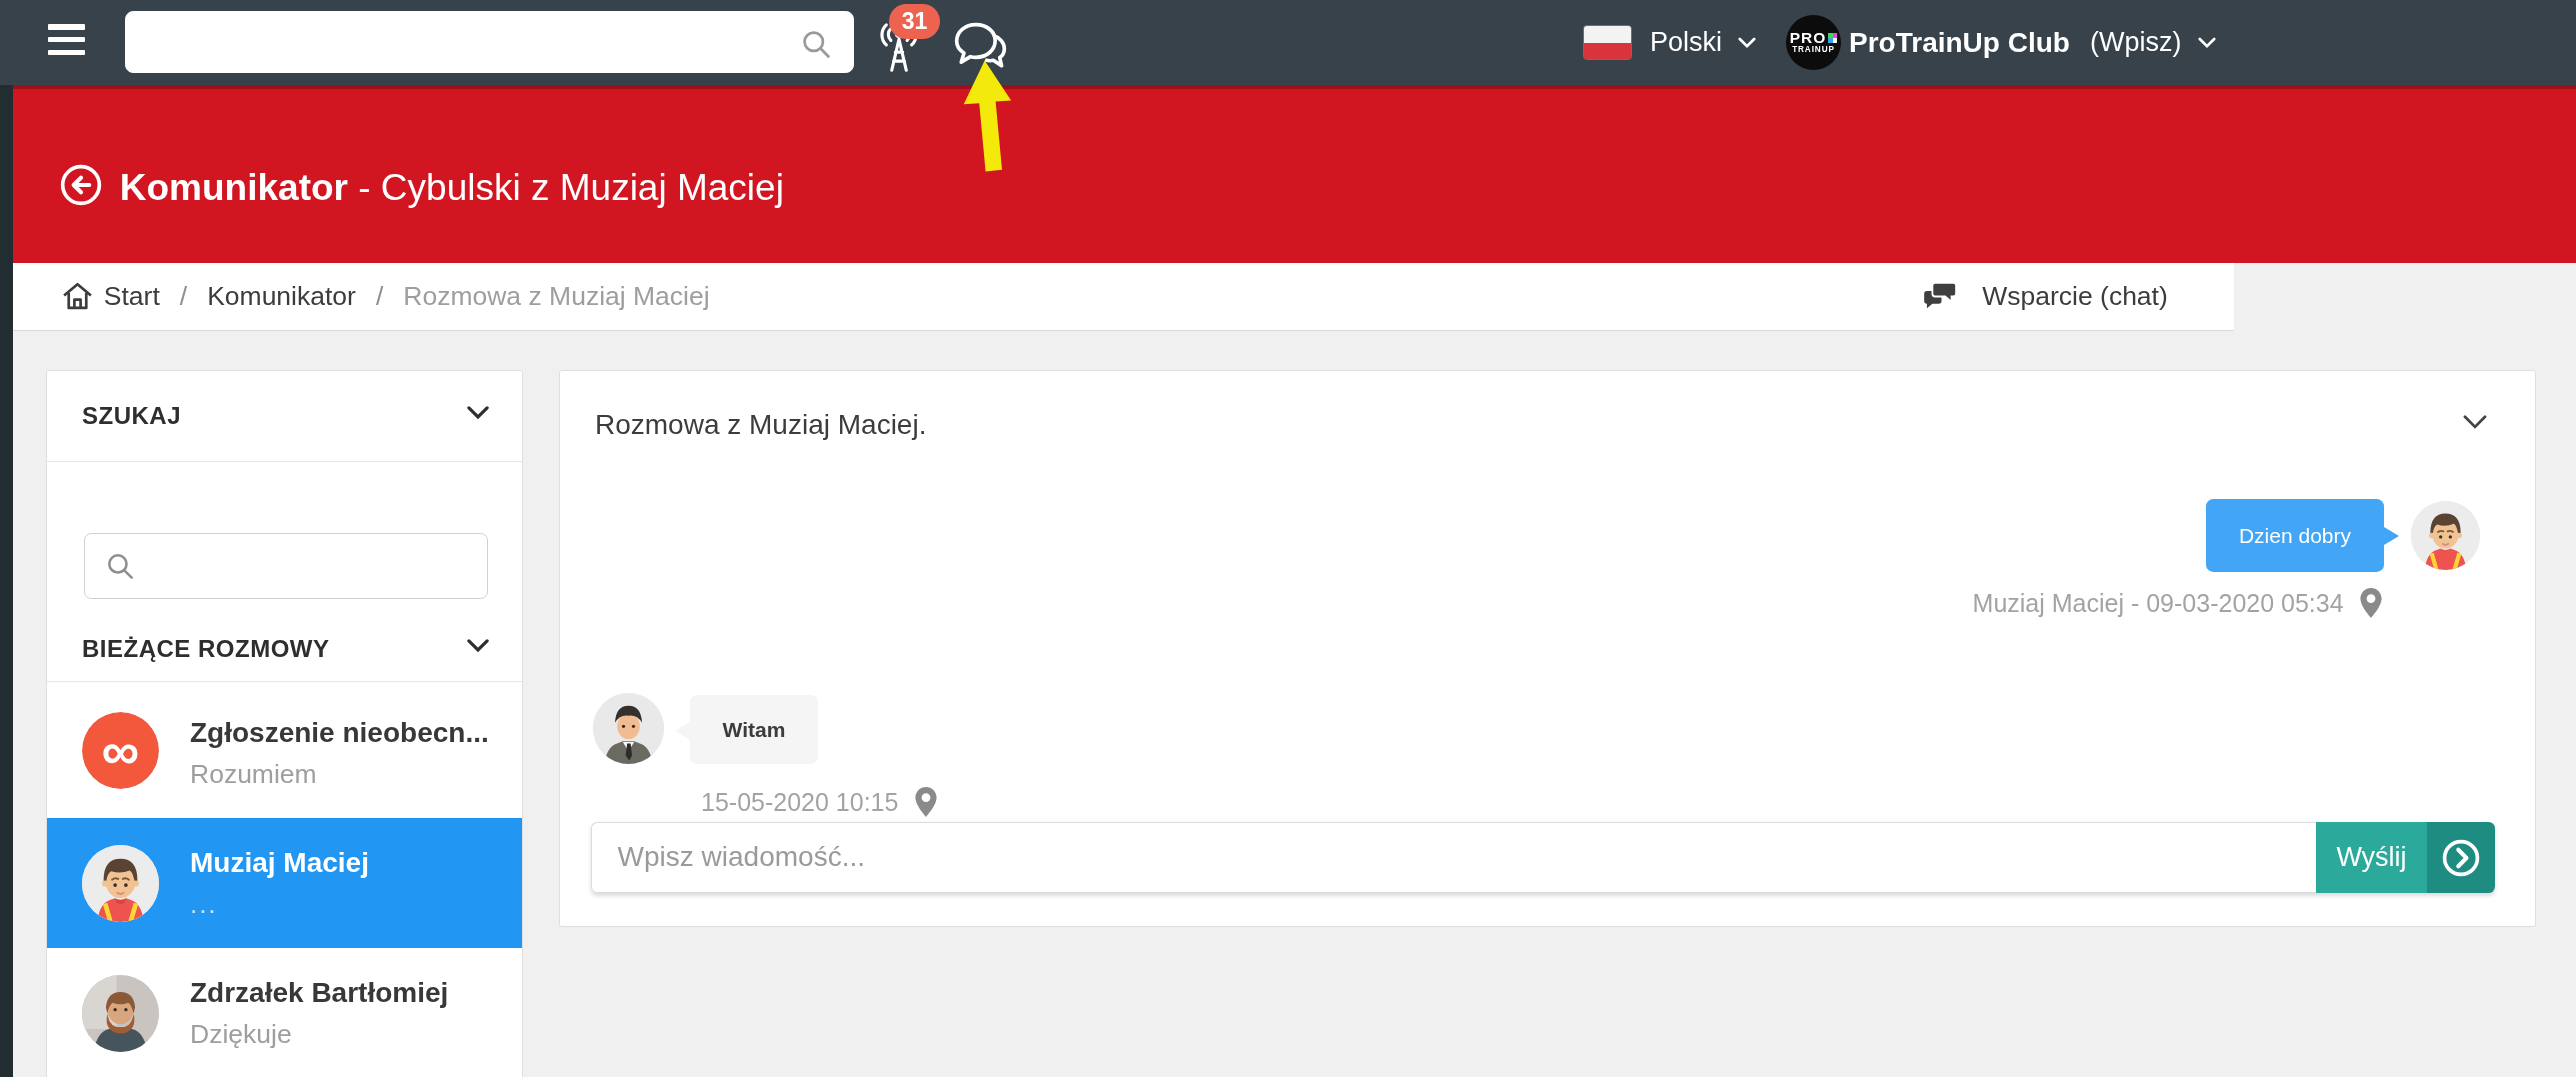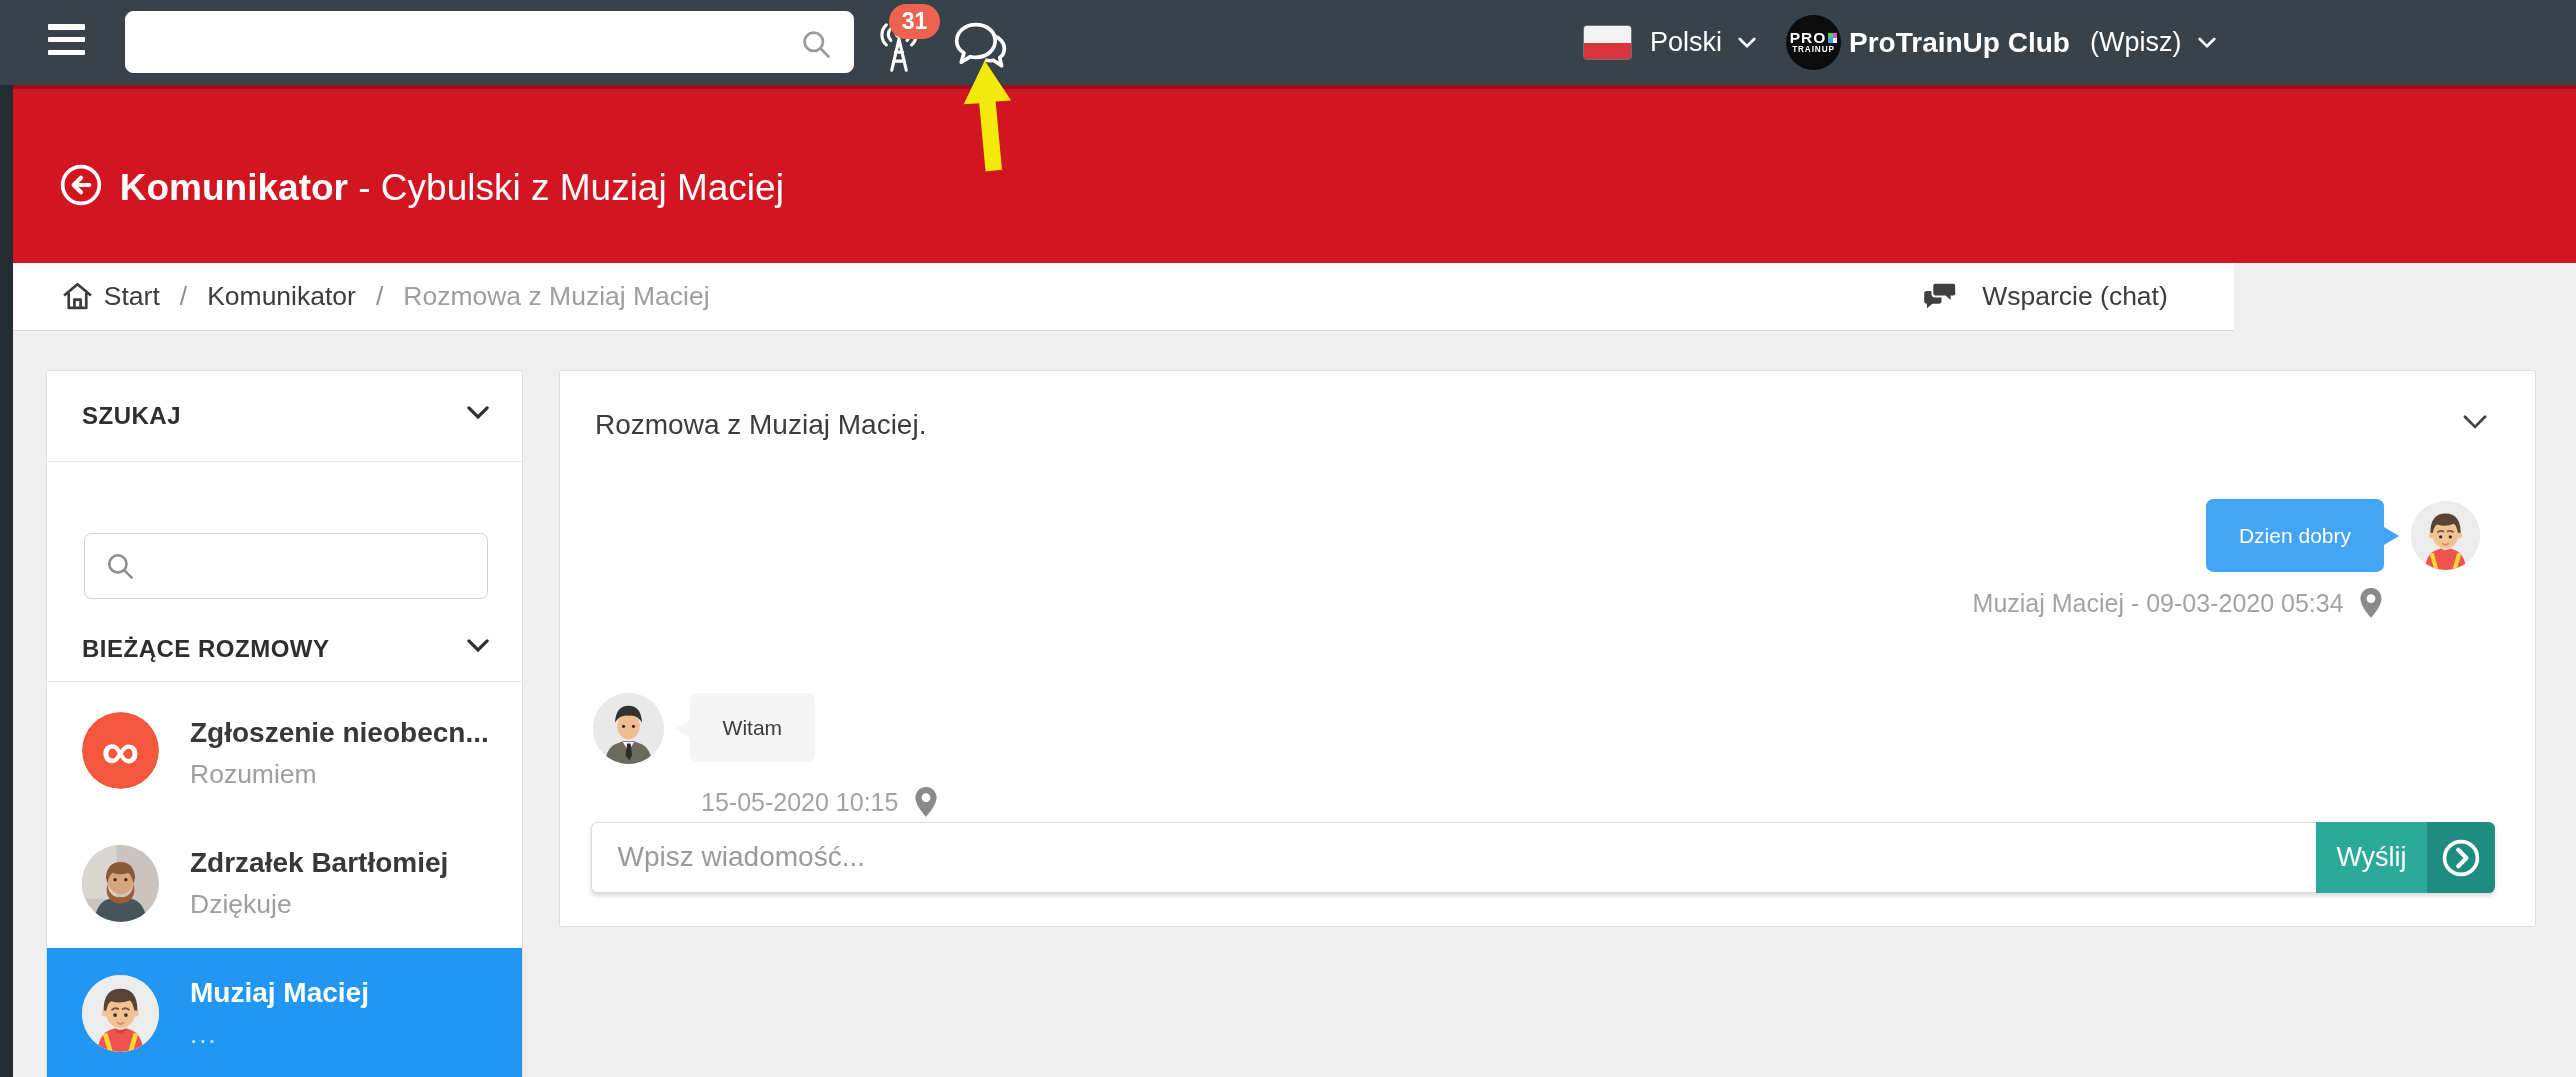--- a/index.html
+++ b/index.html
@@ -91,21 +91,21 @@
   
   .chat-title { position:absolute; left:35px; top:38px; font-size:28px; color:#3c3c3c; }
   .chat-collapse { position:absolute; right:48px; top:44px; cursor:pointer; }
   .msg-right { position:absolute; right:55px; top:128px; display:flex; align-items:center; }
   .bubble { position:relative; height:73px; display:flex; align-items:center; padding:11px 33px; border-radius:7.3px; font-size:21px; white-space:nowrap; }
   .bubble.blue { background:#42a5f5; color:#fff; }
   .bubble.blue:after { content:""; position:absolute; right:-14.6px; top:28px; border-left:15.5px solid #42a5f5; border-top:9px solid transparent; border-bottom:9px solid transparent; }
   .msg-right .avatar { width:69px; height:69px; margin-left:27px; }
   .msg-right-meta { position:absolute; right:153px; top:217px; display:flex; align-items:center; font-size:25px; color:#a3a3a3; }
   .msg-right-meta svg, .msg-left-meta svg { margin-left:16.4px; }
-  .msg-left { position:absolute; left:33px; top:322px; display:flex; align-items:flex-start; }
+  .msg-left { position:absolute; left:33px; top:322px; display:flex; align-items:flex-end;font-weight:bold; }
   .msg-left .avatar { width:71px; height:71px; margin-right:25.6px; }
   .bubble.gray { background:#f5f5f5; color:#3c3c3c; height:69px; }
   .bubble.gray:before { content:""; position:absolute; left:-14.6px; top:26.5px; border-right:15.5px solid #f5f5f5; border-top:9px solid transparent; border-bottom:9px solid transparent; }
   .msg-left-meta { position:absolute; left:141px; top:416px; display:flex; align-items:center; font-size:25px; color:#a3a3a3; }
   .chat-input-row { position:absolute; left:31px; right:40px; bottom:33px; height:71px; display:flex; box-shadow:0 2.7px 4.6px rgba(0,0,0,.14); border-radius:6.4px; }
   .chat-input { flex:1; position:relative; background:#fff; border:1.8px solid #dcdcdc; border-right:none; border-radius:6.4px 0 0 6.4px; }
   .chat-input input { position:absolute; left:25.6px; top:0; width:95%; height:68px; border:none; outline:none; font-size:28px; color:#444; background:transparent; font-family:"Liberation Sans",sans-serif; }
   .send-btn { width:111px; background:#2ba99b; color:#fff; font-size:27px; border:none; cursor:pointer; font-family:"Liberation Sans",sans-serif; }
   .send-sq { width:68px; background:#1f8c81; border:none; border-radius:0 6.4px 6.4px 0; cursor:pointer; display:flex; align-items:center; justify-content:center; }
 
@@ -246,37 +246,20 @@
           </svg>
       </span>
     </div>
 
     <div class="convo first">
       <span class="avatar">
           <span class="inf-circle">∞</span>
         </span>
       <span class="nm">Zgłoszenie nieobecn...</span>
       <span class="sub">Rozumiem</span>
-    </div>
-
-    <div class="convo">
-      <span class="avatar">
-        <svg viewBox="0 0 100 100">
-          <rect width="100" height="100" fill="#c9c4bf"></rect>
-            <rect width="45" height="70" fill="#d9d5d0"></rect>
-          <path d="M15 100 q4 -26 20 -30 l15 -2 15 2 q16 4 20 30 Z" fill="#46555c"></path>
-          <ellipse cx="50" cy="45" rx="17" ry="19" fill="#d8a57c"></ellipse>
-          <path d="M31 42 q2 -20 19 -20 q17 0 19 20 l-2 8 q-3 -12 -7 -14 q-10 4 -20 0 q-5 3 -7 14 Z" fill="#8a5a36"></path>
-          <path d="M33 50 q2 18 17 18 q15 0 17 -18 q3 14 -3 20 q-6 6 -14 6 q-8 0 -14 -6 q-6 -6 -3 -20 Z" fill="#a05c34"></path>
-          <circle cx="43" cy="45" r="2.2" fill="#3a2c22"></circle>
-            <circle cx="57" cy="45" r="2.2" fill="#3a2c22"></circle>
-        </svg>
-      </span>
-      <span class="nm">Zdrzałek Bartłomiej</span>
-      <span class="sub">Dziękuje</span>
     </div>
 
     <div class="convo selected">
       <span class="avatar">
         <svg viewBox="0 0 100 100">
           <rect width="100" height="100" fill="#ececec"></rect>
           <ellipse cx="50" cy="49" rx="19" ry="20" fill="#f2c392"></ellipse>
           <path d="M28 46 q0 -28 22 -28 q22 0 22 28 l-3 6 q-2 -16 -7 -19 q-12 5 -24 1 q-6 3 -7 18 Z" fill="#5b4334"></path>
           <circle cx="30" cy="50" r="4" fill="#f2c392"></circle>
             <circle cx="70" cy="50" r="4" fill="#f2c392"></circle>
@@ -286,20 +269,37 @@
           <path d="M46 62 q4 3 8 0" stroke="#d98a7a" stroke-width="2.5" fill="none" stroke-linecap="round"></path>
           <path d="M20 100 q2 -24 17 -29 l6 -2 q7 4 14 0 l6 2 q15 5 17 29 Z" fill="#ef5350"></path>
           <path d="M30 76 l7 24" stroke="#fdd835" stroke-width="6"></path>
           <path d="M70 76 l-7 24" stroke="#fdd835" stroke-width="6"></path>
           <path d="M43 69 q7 5 14 0 l-2 6 q-5 3 -10 0 Z" fill="#d84343"></path>
         </svg>
       </span>
       <span class="nm">Muziaj Maciej</span>
       <span class="sub">...</span>
     </div>
+
+    <div class="convo">
+      <span class="avatar">
+        <svg viewBox="0 0 100 100">
+          <rect width="100" height="100" fill="#c9c4bf"></rect>
+            <rect width="45" height="70" fill="#d9d5d0"></rect>
+          <path d="M15 100 q4 -26 20 -30 l15 -2 15 2 q16 4 20 30 Z" fill="#46555c"></path>
+          <ellipse cx="50" cy="45" rx="17" ry="19" fill="#d8a57c"></ellipse>
+          <path d="M31 42 q2 -20 19 -20 q17 0 19 20 l-2 8 q-3 -12 -7 -14 q-10 4 -20 0 q-5 3 -7 14 Z" fill="#8a5a36"></path>
+          <path d="M33 50 q2 18 17 18 q15 0 17 -18 q3 14 -3 20 q-6 6 -14 6 q-8 0 -14 -6 q-6 -6 -3 -20 Z" fill="#a05c34"></path>
+          <circle cx="43" cy="45" r="2.2" fill="#3a2c22"></circle>
+            <circle cx="57" cy="45" r="2.2" fill="#3a2c22"></circle>
+        </svg>
+      </span>
+      <span class="nm">Zdrzałek Bartłomiej</span>
+      <span class="sub">Dziękuje</span>
+    </div>
   </div>
 
   <div class="card chat-card">
     <div class="chat-title">Rozmowa z Muziaj Maciej.</div>
     <span class="chat-collapse">
       <svg width="24" height="14.6" viewBox="0 0 26 16">
           <path d="M2 2 L13 13 L24 2" stroke="#444" stroke-width="3" fill="none" stroke-linecap="round"></path>
         </svg>
     </span>
 

